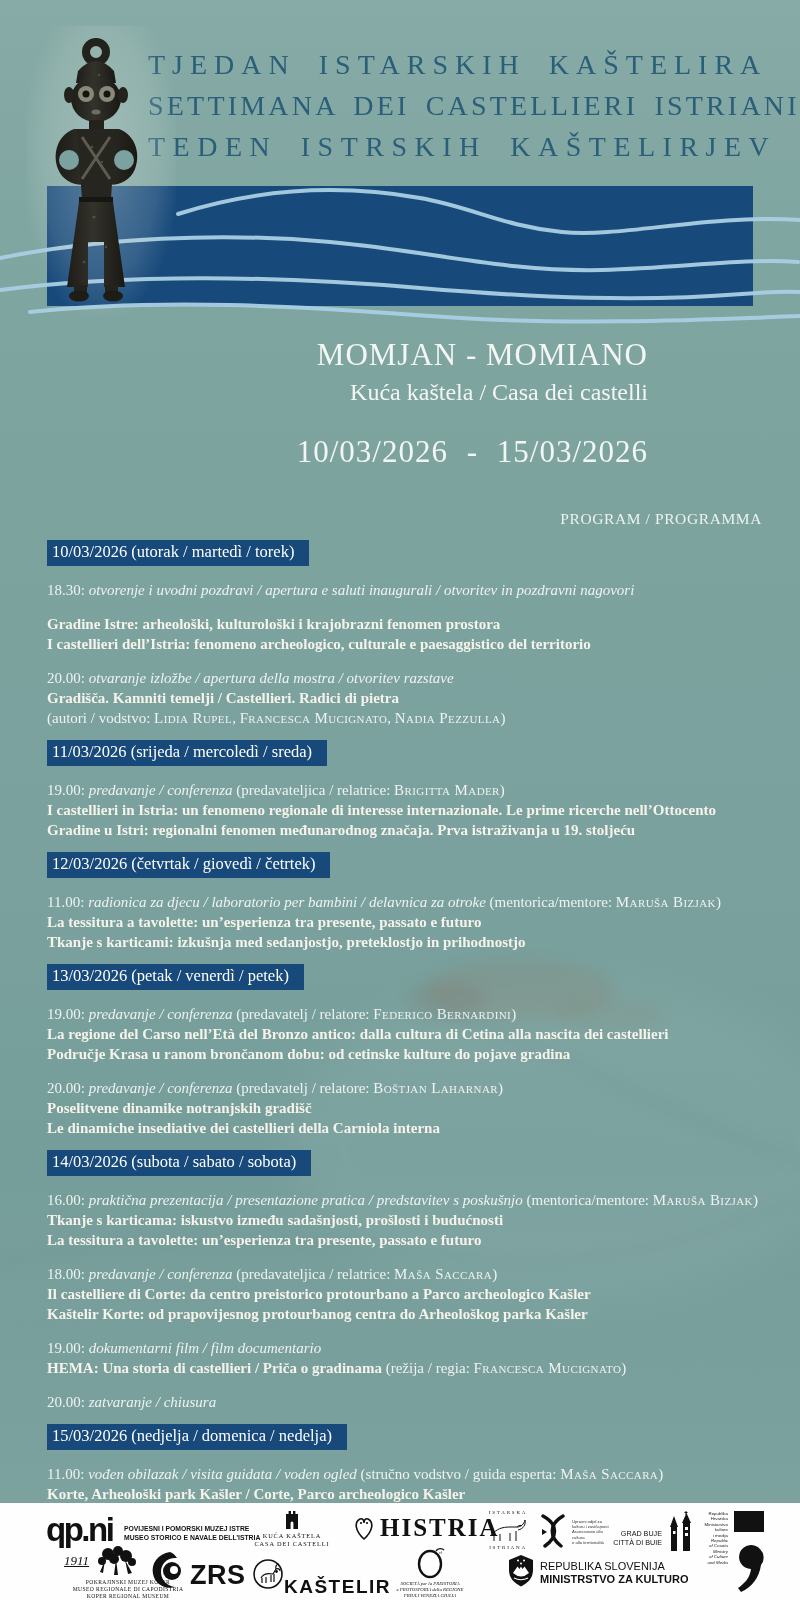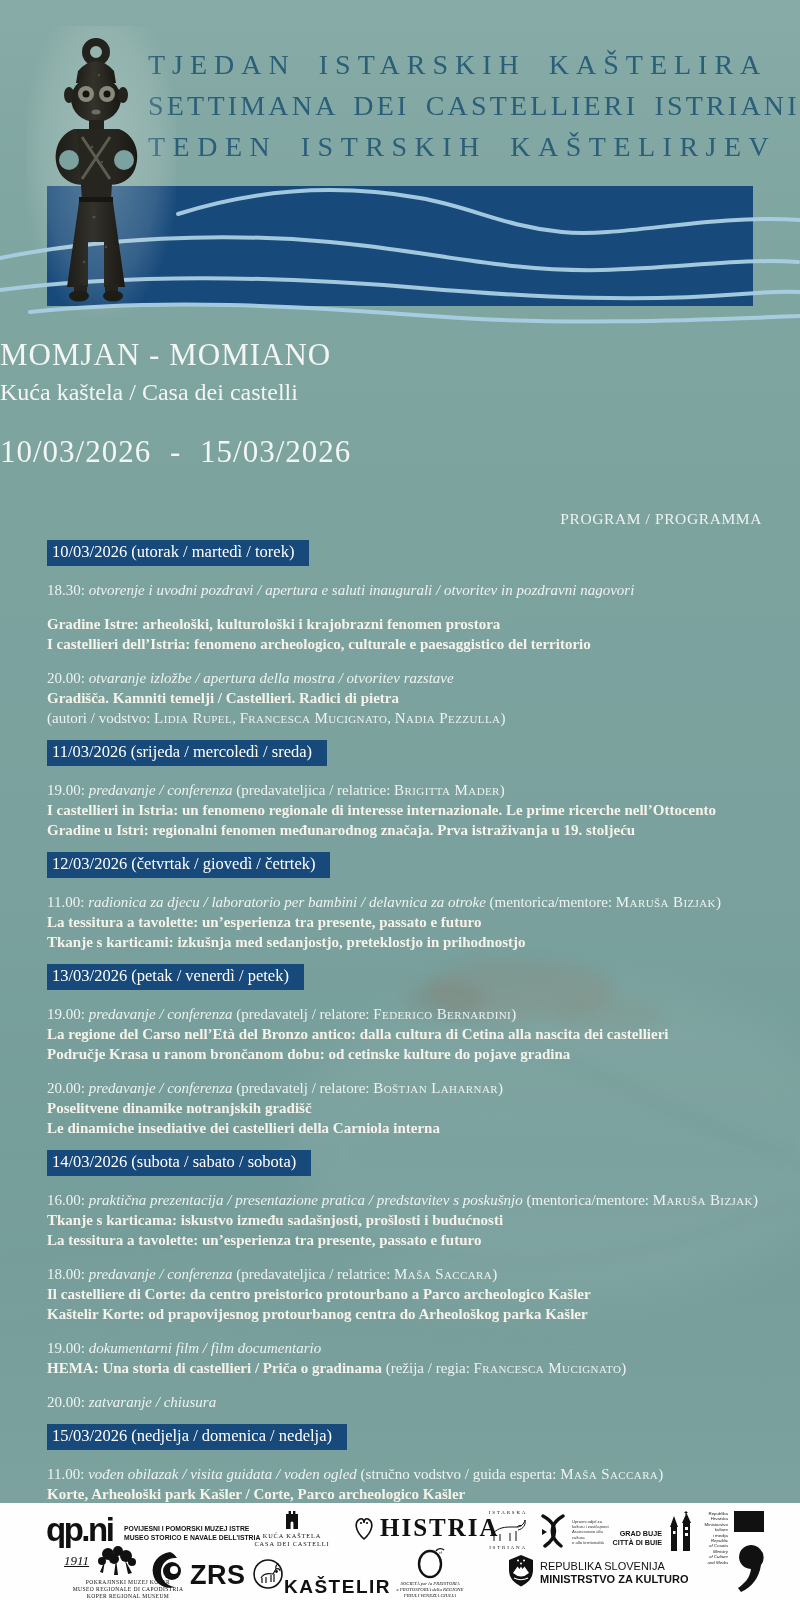--- a/index.html
+++ b/index.html
@@ -16,21 +16,21 @@
   .tl2{font-size:28px;letter-spacing:3.2px;word-spacing:6px;}
   .tl3{font-size:28px;letter-spacing:7.5px;word-spacing:9px;}
 
   .band{position:absolute;left:47px;top:186px;width:706px;height:120px;background:#17497a;}
   .waves{position:absolute;left:0;top:172px;width:800px;height:160px;}
   .figurine-halo{position:absolute;left:26px;top:26px;width:150px;height:290px;
       background:radial-gradient(ellipse at 50% 45%,rgba(210,222,221,.38) 0%,rgba(210,222,221,.16) 55%,rgba(210,222,221,0) 75%);}
   .figurine{position:absolute;left:44px;top:36px;width:110px;height:272px;}
 
   
-  .venue{position:absolute;left:0;top:336px;width:648px;text-align:left;color:#f3f6f3;}
+  .venue{position:absolute;left:0;top:336px;width:648px;text-align:right;color:#f3f6f3;}
   .venue-l1{font-size:31px;letter-spacing:1px;line-height:38px;}
   .venue-l2{font-size:24px;line-height:36px;}
   .venue-dates{margin-top:24px;font-size:31px;word-spacing:10px;letter-spacing:1px;}
 
   
   .program{position:absolute;left:47px;top:510px;width:715px;color:#eef3f1;}
   .program-heading{font-size:15.5px;letter-spacing:.6px;color:#edf2f0;text-align:right;}
   .section{margin-top:0;}
   .date-bar{display:table;background:#17497a;color:#ffffff;font-size:16.5px;
             padding:2px 15px 4px 5px;margin-top:12px;white-space:nowrap;}
@@ -49,21 +49,21 @@
   .footer{position:absolute;left:0;top:1503px;width:800px;height:119px;background:#fefefe;color:#111;}
   .footer *{box-sizing:border-box;}
   .abs{position:absolute;}
   .logo-mark-ppmi{font-family:"Liberation Sans",sans-serif;font-weight:bold;font-size:33px;
       letter-spacing:-2.5px;line-height:30px;}
   .logo-text-sm{font-family:"Liberation Sans",sans-serif;font-weight:bold;font-size:6.8px;line-height:8.5px;}
   .kuca-text{font-size:6.3px;letter-spacing:.9px;line-height:8px;text-align:center;font-variant:small-caps;}
   .histria-text{font-size:25px;letter-spacing:2px;font-weight:bold;line-height:26px;}
   .tiny-caps{font-size:5px;letter-spacing:1.8px;text-align:center;line-height:7px;}
   .micro{font-size:4.2px;line-height:5.2px;color:#333;font-family:"Liberation Sans",sans-serif;}
-  .buje-text{font-family:"Liberation Sans",sans-serif;font-weight:bold;font-size:7.2px;line-height:9px;text-align:right;}
+  .buje-text{font-family:"Liberation Sans",sans-serif;font-weight:normal;font-size:7.2px;line-height:9px;text-align:right;}
   .cro-text{font-family:"Liberation Sans",sans-serif;font-size:4.4px;line-height:5.4px;text-align:right;color:#222;}
   .cro-text .en{font-style:italic;}
   .year-1911{font-style:italic;font-size:13px;}
   .koper-text{font-size:5.6px;line-height:7px;text-align:center;font-variant:small-caps;letter-spacing:.4px;}
   .zrs-text{font-family:"Liberation Sans",sans-serif;font-weight:bold;font-size:27px;letter-spacing:.5px;}
   .kastelir-text{font-family:"Liberation Sans",sans-serif;font-weight:bold;font-size:19px;letter-spacing:1.5px;}
   .societa-text{font-size:4.8px;line-height:6px;text-align:center;font-style:italic;}
   .slo-line1{font-family:"Liberation Sans",sans-serif;font-size:11px;line-height:13px;}
   .slo-line2{font-family:"Liberation Sans",sans-serif;font-size:11px;font-weight:bold;line-height:13px;}
   .prelines{white-space:pre-line;}

